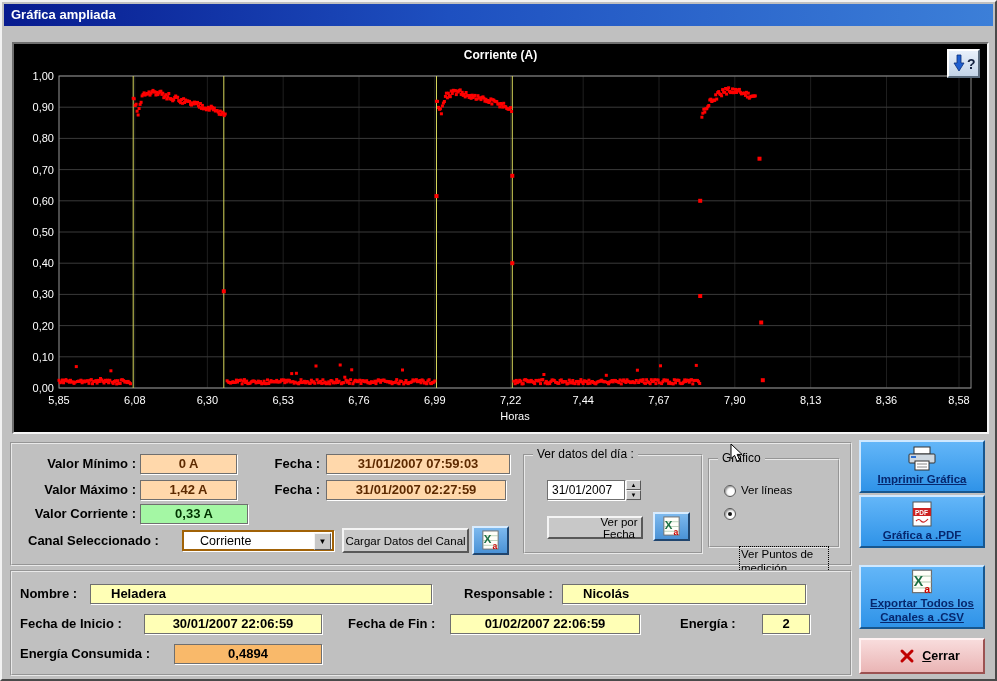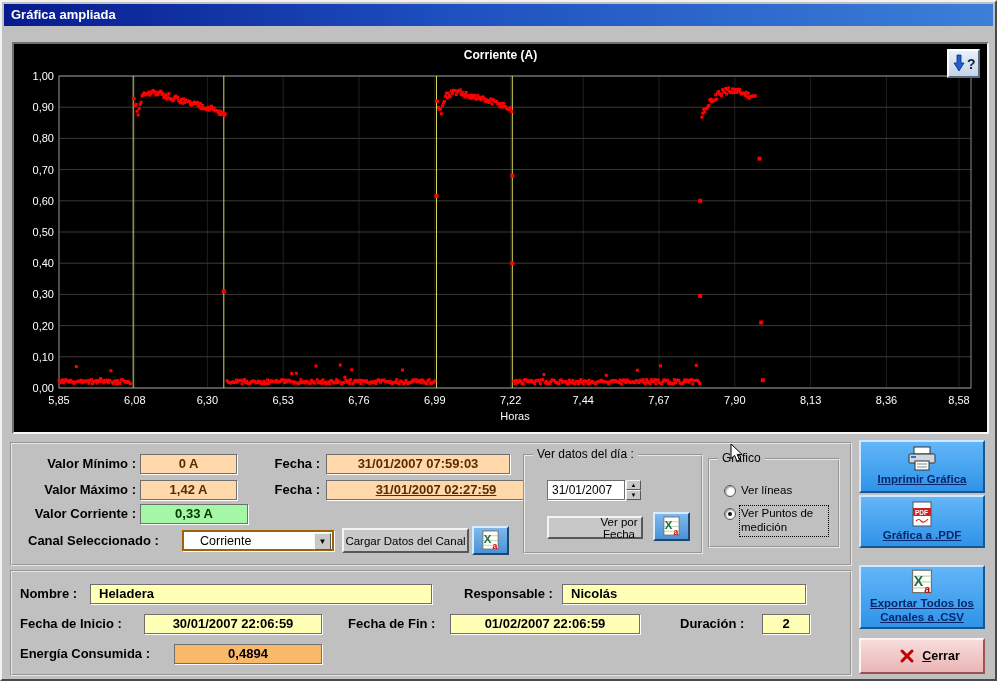--- a/index.html
+++ b/index.html
@@ -45,21 +45,21 @@
   .lbl { position:absolute; font-size:13px; font-weight:bold; color:#000; white-space:nowrap; }
   .lbl-r { text-align:right; }
   .vbox {
     position:absolute; height:20px; border:1px solid #6f6f6f;
     box-shadow:1px 1px 0 #ffffff;
     font-size:13px; font-weight:bold; text-align:center; line-height:18px;
     color:#000; overflow:hidden; white-space:nowrap;
   }
   .peach  { background:#ffd8ab; color:#5d2a00; }
   .green  { background:#a4f7a4; color:#003300; }
-  .yellow { background:#ffffb6; text-align:left; padding-left:8px; }
+  .yellow { background:#ffffb6; text-align:left; padding-left:20px; }
   .yellow.center { text-align:center; padding-left:0; }
   .orange { background:#f9b96a; }
 
   .btn3d {
     position:absolute; background:#c8c8c8; color:#000;
     border:2px solid; border-color:#f4f4f4 #585858 #585858 #f4f4f4;
     font-family:"Liberation Sans",sans-serif; font-size:11.5px;
     display:flex; align-items:center; justify-content:center; cursor:pointer;
   }
 
@@ -83,21 +83,21 @@
   .radio {
     width:12px; height:12px; border-radius:50%; background:#fff; flex:0 0 auto;
     border:1px solid #555; box-shadow:inset 1px 1px 2px rgba(0,0,0,.45);
     position:relative; margin-top:1px;
   }
   .radio.sel::after {
     content:""; position:absolute; left:3px; top:3px; width:4px; height:4px;
     border-radius:50%; background:#111;
   }
   .radio-label { font-size:11.5px; color:#000; line-height:1.2; }
-  .focus-dash { outline:1px dotted #000; outline-offset:1px; }
+  .focus-dash { outline:1px dotted #000; outline-offset:1px;margin-top:41px; }
 
   .textbox {
     position:absolute; background:#fff; border:1px solid #6f6f6f;
     box-shadow:1px 1px 0 #fff; font-size:12px; line-height:18px; padding-left:4px;
   }
   .spinner { position:absolute; width:15px; height:20px; display:flex; flex-direction:column; }
   .spin-btn {
     flex:1; background:#c8c8c8; border:1px solid; border-color:#f4f4f4 #585858 #585858 #f4f4f4;
     font-size:6px; line-height:8px; text-align:center; color:#000; cursor:pointer; padding:0;
   }
@@ -857,21 +857,21 @@
     <div class="lbl lbl-r" style="left:2px; top:38px; width:122px;">Valor Máximo :</div>
     <div class="vbox peach" style="left:128px; top:36px; width:97px;">1,42 A</div>
 
     <div class="lbl lbl-r" style="left:2px; top:62px; width:122px;">Valor Corriente :</div>
     <div class="vbox green" style="left:128px; top:60px; width:108px;">0,33 A</div>
 
     <div class="lbl lbl-r" style="left:250px; top:12px; width:58px;">Fecha :</div>
     <div class="vbox peach" style="left:314px; top:10px; width:184px;">31/01/2007 07:59:03</div>
 
     <div class="lbl lbl-r" style="left:250px; top:38px; width:58px;">Fecha :</div>
-    <div class="vbox peach" style="left:314px; top:36px; width:220px;text-decoration:underline;">31/01/2007 02:27:59</div>
+    <div class="vbox peach" style="left:314px; top:36px; width:180px;">31/01/2007 02:27:59</div>
 
     <div class="lbl" style="left:16px; top:89px;">Canal Seleccionado :</div>
     <div class="combo" style="left:170px; top:86px; width:152px;">
       <span>Corriente</span>
       <span class="combo-arrow">▼</span>
     </div>
     <button class="btn3d" style="left:330px; top:84px; width:127px; height:25px;">
       <span>Cargar Datos del Canal</span>
     </button>
     <button class="xls-btn" style="left:460px; top:82px;">
@@ -927,21 +927,21 @@
 
     <div class="lbl" style="left:452px; top:14px;">Responsable :</div>
     <div class="vbox yellow" style="left:550px; top:12px; width:244px;">Nicolás</div>
 
     <div class="lbl" style="left:8px; top:44px;">Fecha de Inicio :</div>
     <div class="vbox yellow center" style="left:132px; top:42px; width:178px;">30/01/2007 22:06:59</div>
 
     <div class="lbl" style="left:336px; top:44px;">Fecha de Fin :</div>
     <div class="vbox yellow center" style="left:438px; top:42px; width:190px;">01/02/2007 22:06:59</div>
 
-    <div class="lbl" style="left:668px; top:44px;">Duración :</div>
+    <div class="lbl" style="left:668px; top:44px;">Energía :</div>
     <div class="vbox yellow center" style="left:750px; top:42px; width:48px;">2</div>
 
     <div class="lbl" style="left:8px; top:74px;">Energía Consumida :</div>
     <div class="vbox orange" style="left:162px; top:72px; width:148px;">0,4894</div>
   </div>
 
   <button class="action-btn" style="top:438px; height:53px;">
     <svg width="34" height="25" viewBox="0 0 34 25">
       <rect x="9" y="1" width="16" height="7" fill="#fff" stroke="#333"></rect>
       <rect x="4" y="8" width="26" height="9" rx="1" fill="#cfd8e0" stroke="#333"></rect>

